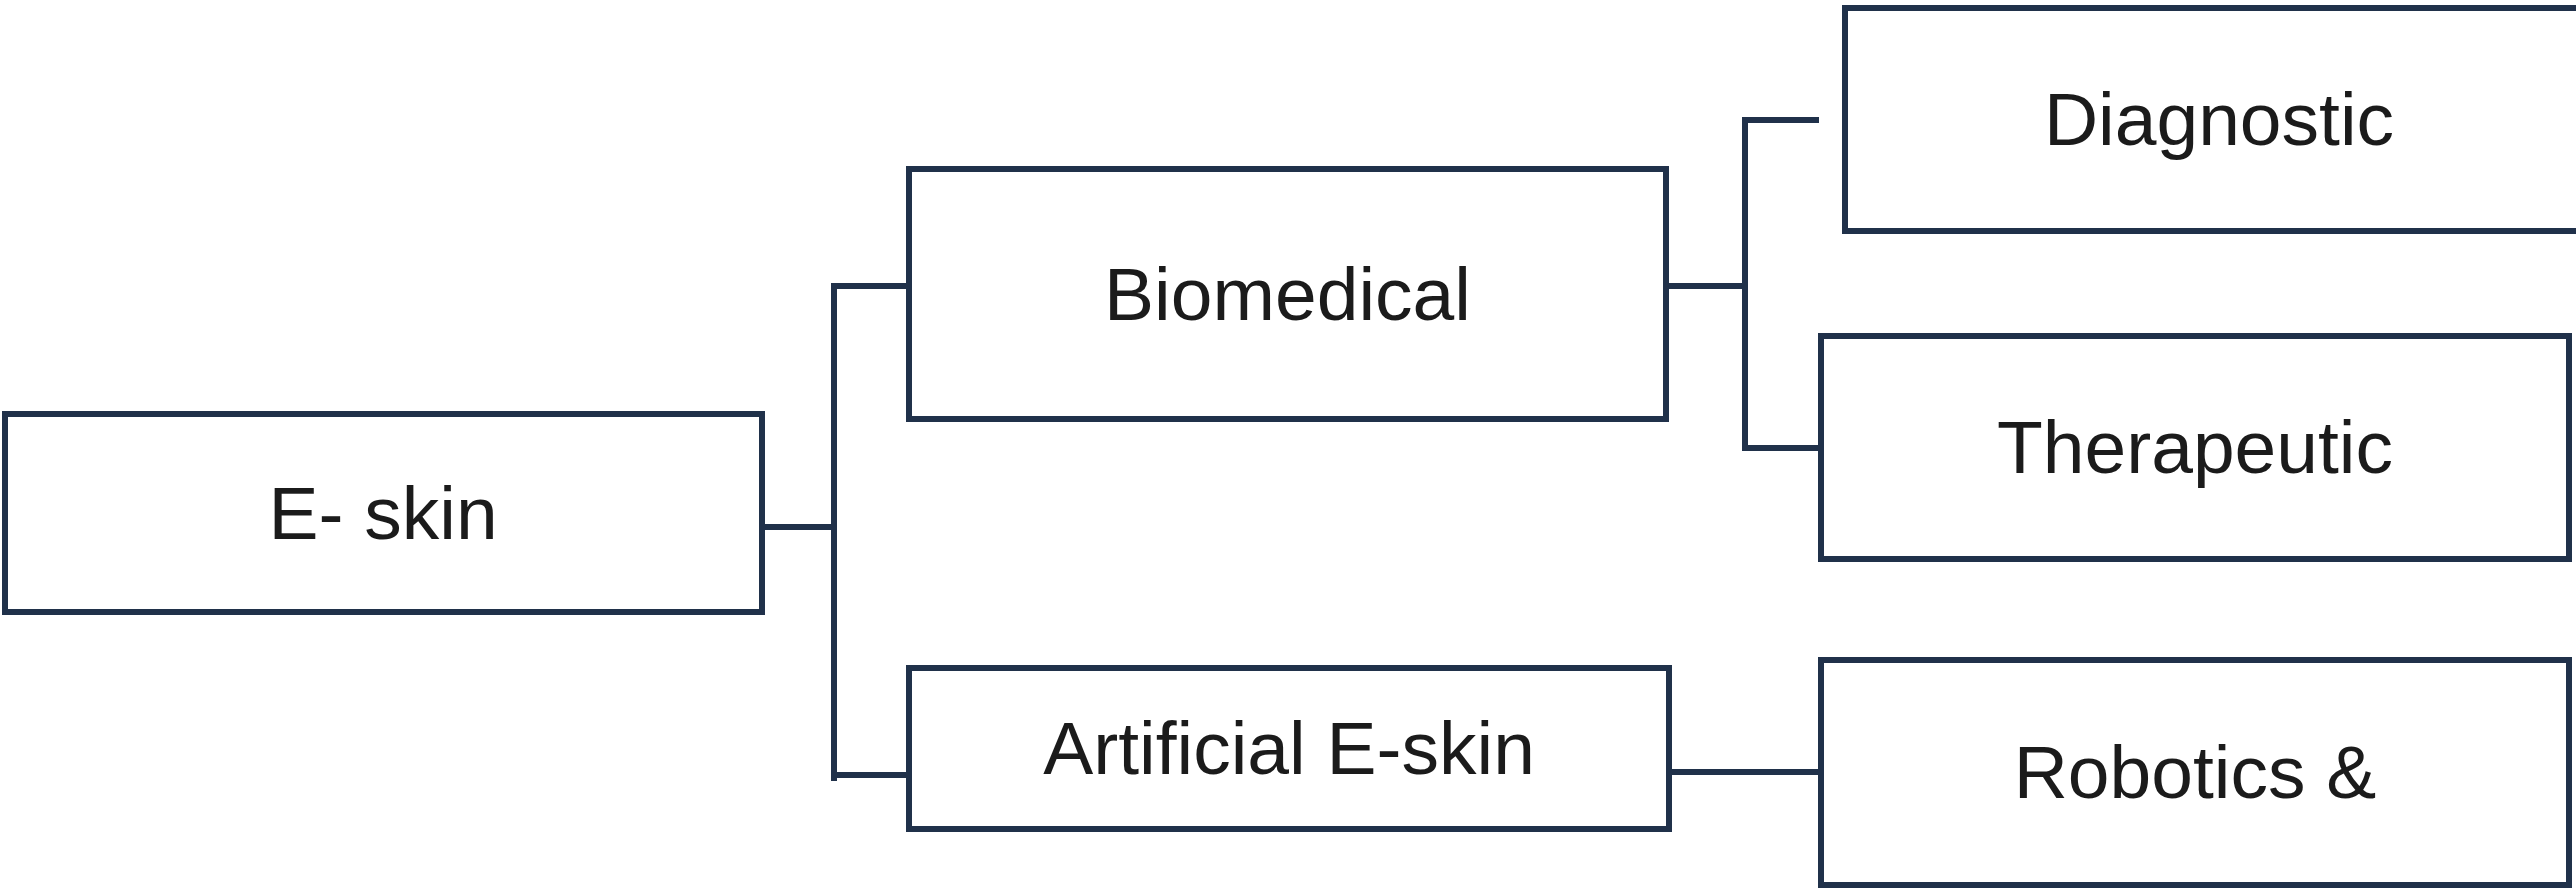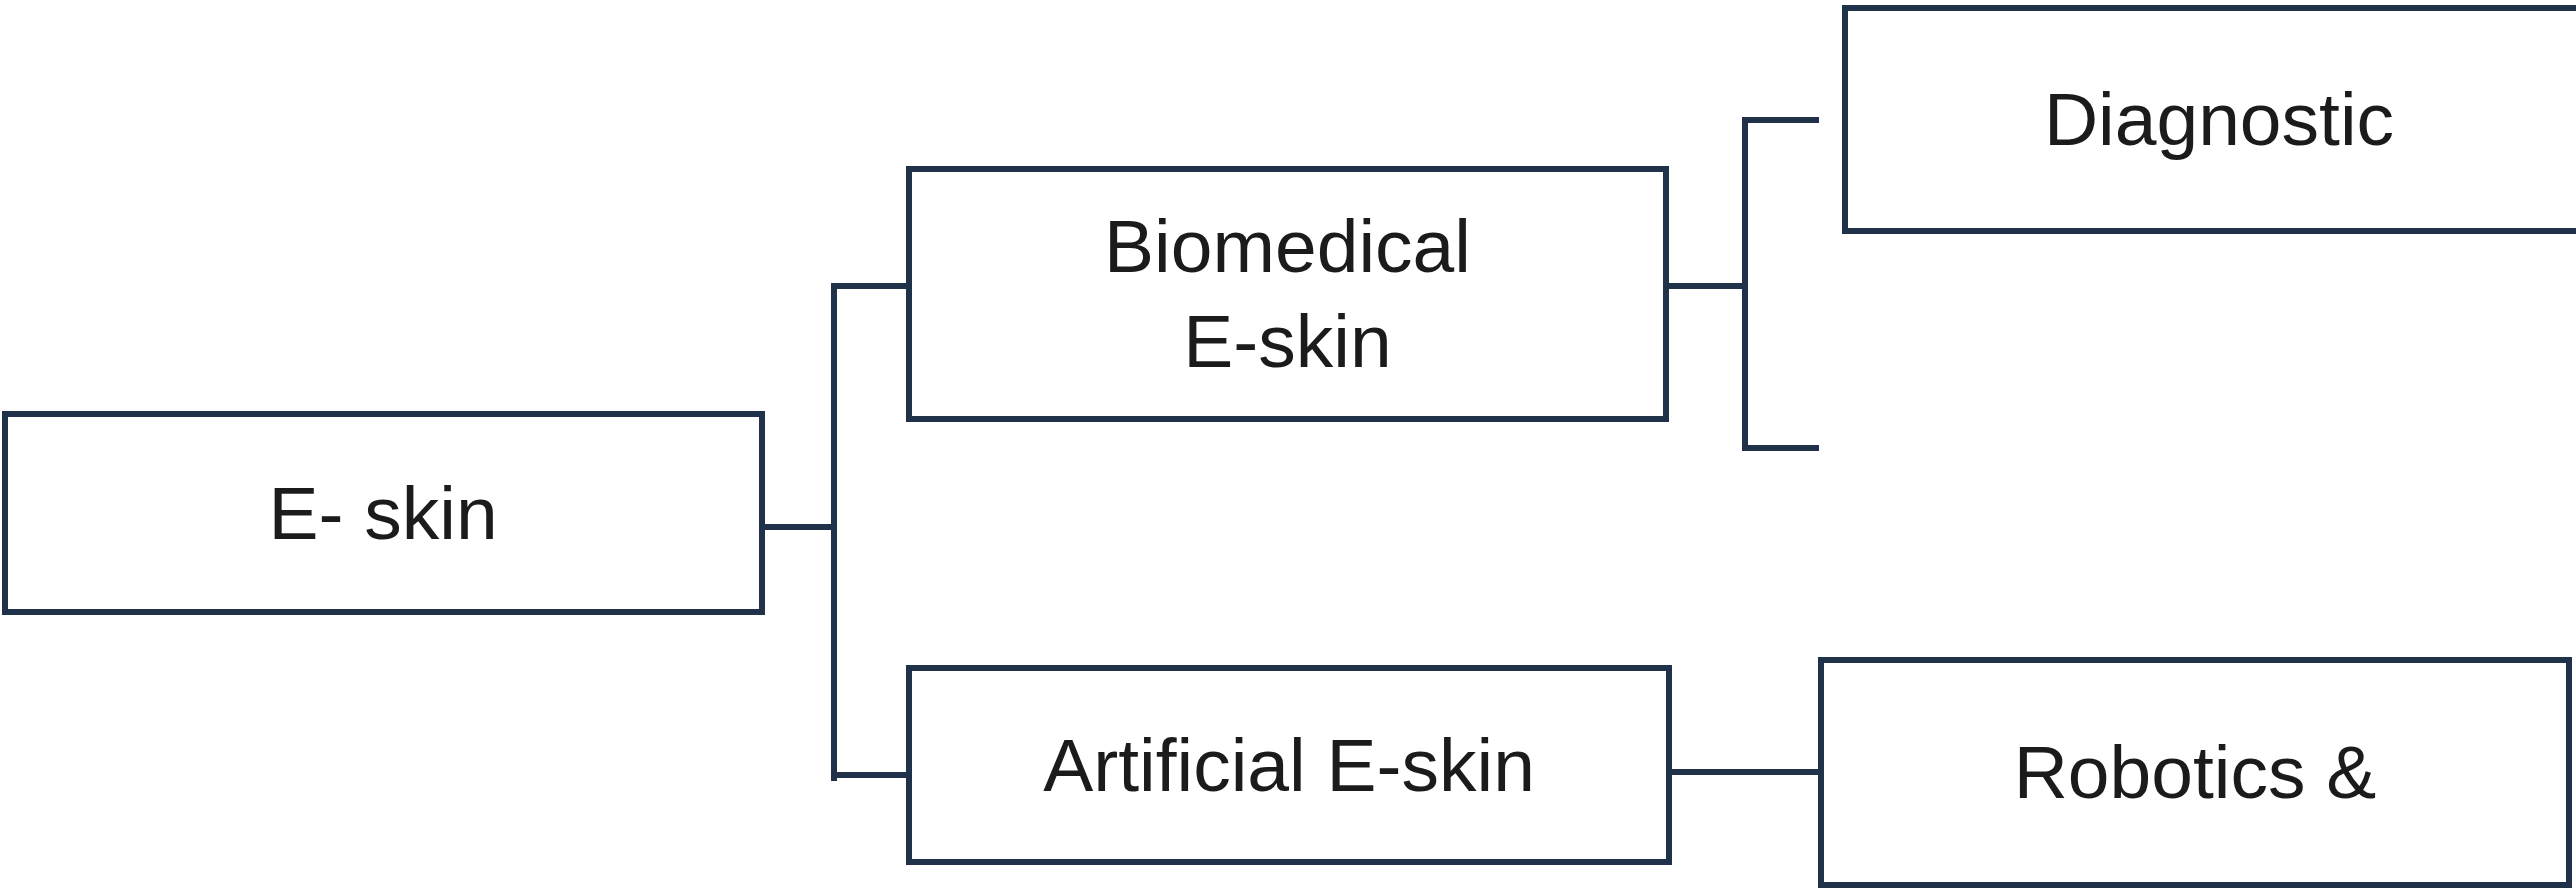--- a/index.html
+++ b/index.html
@@ -32,21 +32,21 @@
   }
   .node span { display: block; }
   .edge {
     position: absolute;
     background: #20314a;
   }
 
   
   #node-root        { left: 1.6px;    top: 411px; width: 763px; height: 204px; }
   #node-biomedical  { left: 906px; top: 166px; width: 763px; height: 256px; }
-  #node-artificial  { left: 906px; top: 665px; width: 766px; height: 200px; }
+  #node-artificial  { left: 906px; top: 665px; width: 766px; height: 167px; }
   #node-diagnostic  { left: 1818px; top: 4.9px;   width: 754px; height: 229px; margin-left: 24px; }
   #node-therapeutic { left: 1818px; top: 333px; width: 754px; height: 229px; }
   #node-robotics    { left: 1818px; top: 657px; width: 754px; height: 231px; }
 
   
   #edge-root-out          { left: 764px;  top: 524px; width: 73px;  height: 5.7px; }
   #edge-trunk-left        { left: 831px; top: 283px; width: 5.7px;   height: 498px; }
   #edge-to-biomedical     { left: 831px; top: 283px; width: 75px;  height: 5.7px; }
   #edge-to-artificial     { left: 831px; top: 772px; width: 75px;  height: 5.7px; }
   #edge-biomedical-out    { left: 1669px; top: 283px; width: 75px;  height: 5.7px; }
@@ -59,31 +59,33 @@
 <body>
 
 <div class="canvas">
 
   <div class="node" id="node-root">
     <span>E- skin</span>
   </div>
 
   <div class="node" id="node-biomedical">
     <span>Biomedical</span>
-    <span>E-skin</span>
   </div>
 
   <div class="node" id="node-artificial">
     <span>Artificial E-skin</span>
   </div>
 
   <div class="node" id="node-diagnostic">
     <span>Diagnostic</span>
   </div>
 
+  <div class="node" id="node-therapeutic">
+    <span>Therapeutic</span>
+  </div>
 
   <div class="node" id="node-robotics">
     <span>Robotics &amp;</span>
   </div>
 
   <div class="edge" id="edge-root-out"></div>
   <div class="edge" id="edge-trunk-left"></div>
   <div class="edge" id="edge-to-biomedical"></div>
   <div class="edge" id="edge-to-artificial"></div>
   <div class="edge" id="edge-biomedical-out"></div>

